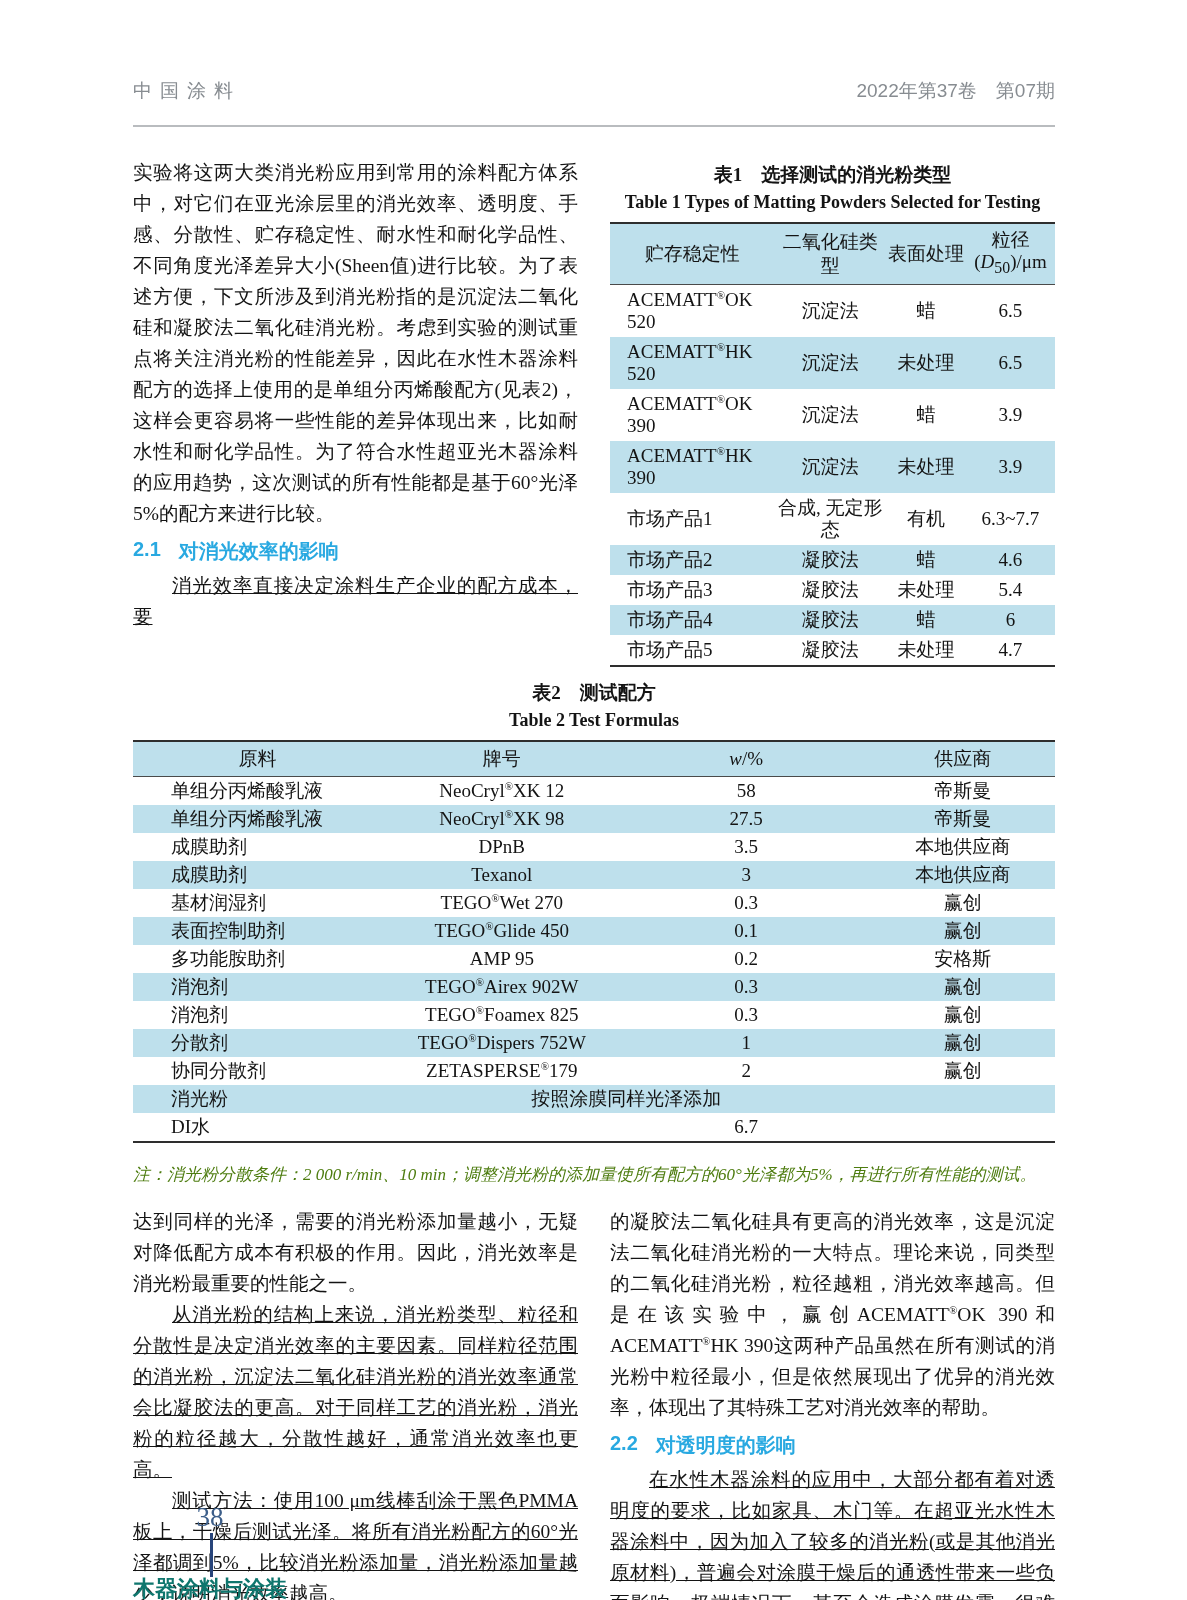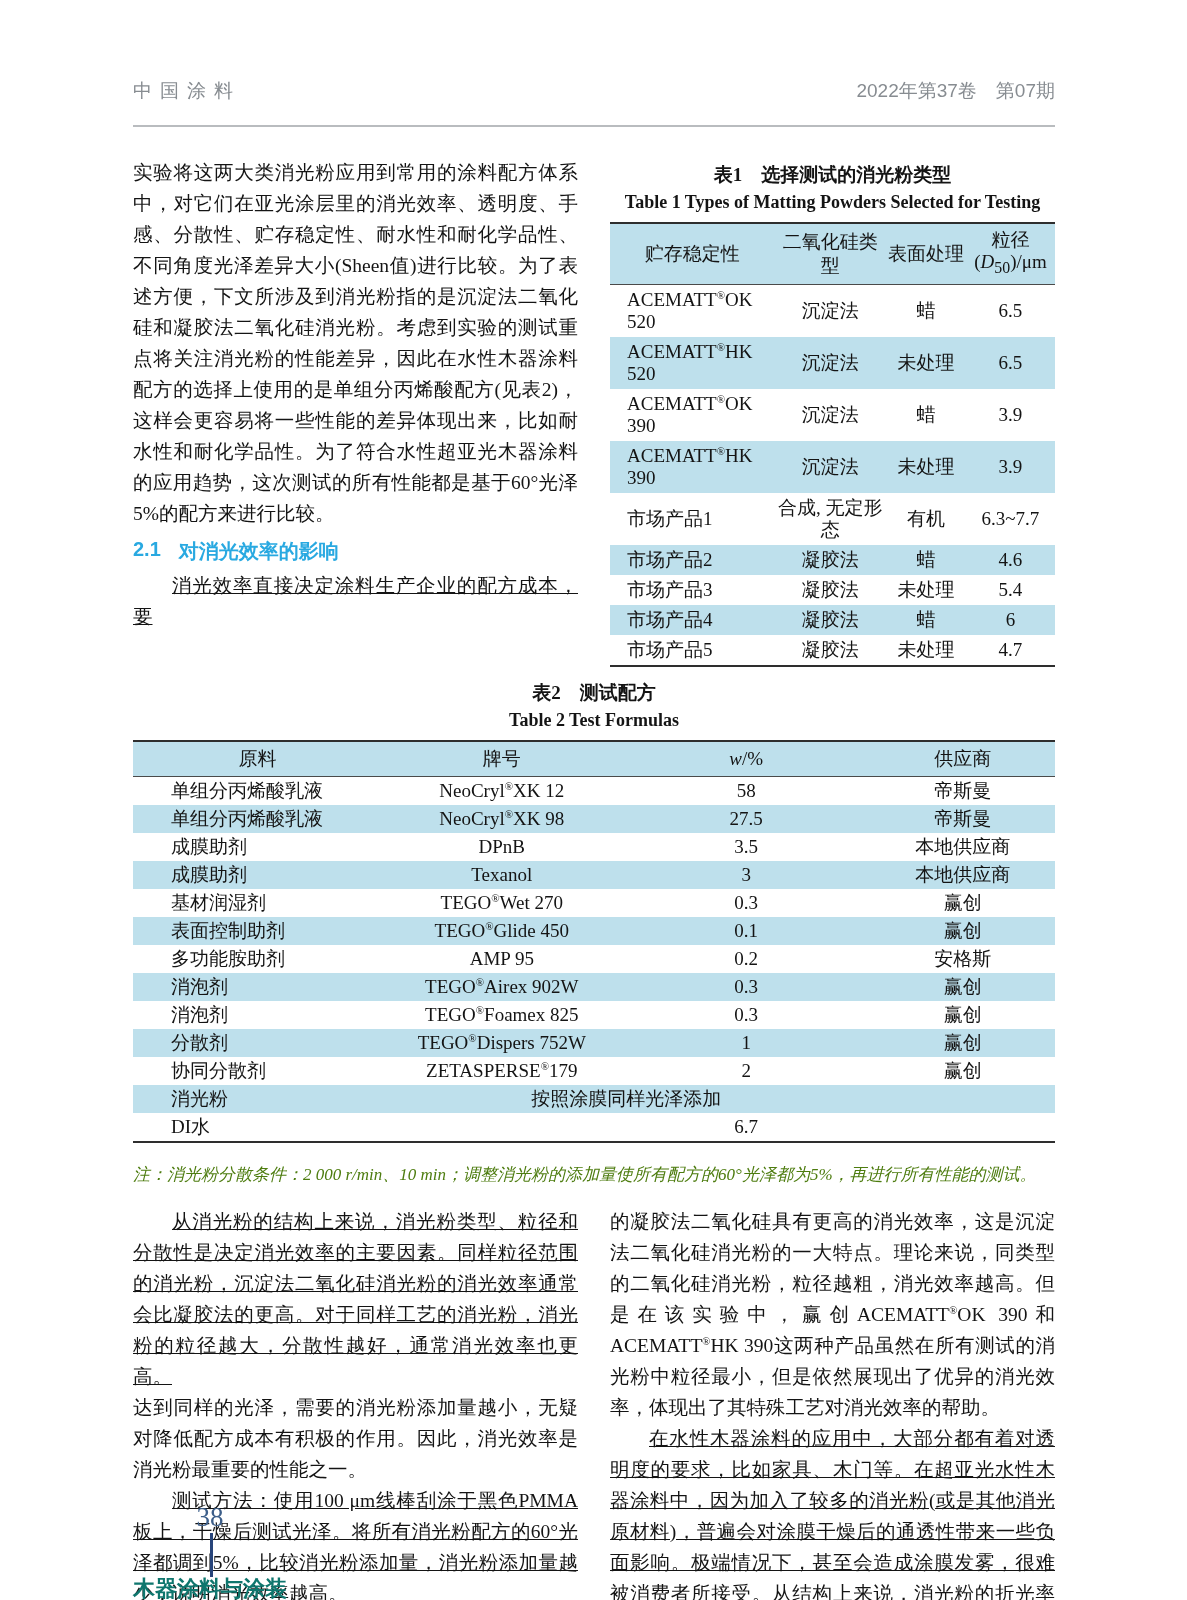--- a/index.html
+++ b/index.html
@@ -255,27 +255,31 @@
           </tr>
         </tbody>
     </table>
     <div class="note">
       <span class="note-indent">注：消光粉分散条件：2 000 r/min、10 min；调整消光粉的添加量使所有配方的60°光泽都为5%，再进行所有性能的测试。</span>
     </div>
   </div>
 
   <div class="two-col bottom-section">
     <div class="col">
+      <p class="body-p">达到同样的光泽，需要的消光粉添加量越小，无疑对降低配方成本有积极的作用。因此，消光效率是消光粉最重要的性能之一。</p>
       <p class="body-p ind">从消光粉的结构上来说，消光粉类型、粒径和分散性是决定消光效率的主要因素。同样粒径范围的消光粉，沉淀法二氧化硅消光粉的消光效率通常会比凝胶法的更高。对于同样工艺的消光粉，消光粉的粒径越大，分散性越好，通常消光效率也更高。</p>
-      <p class="body-p">达到同样的光泽，需要的消光粉添加量越小，无疑对降低配方成本有积极的作用。因此，消光效率是消光粉最重要的性能之一。</p>
       <p class="body-p ind">测试方法：使用100 μm线棒刮涂于黑色PMMA板上，干燥后测试光泽。将所有消光粉配方的60°光泽都调到5%，比较消光粉添加量，消光粉添加量越少，说明消光效率越高。</p>
 
     </div>
     <div class="col">
       <p class="body-p">的凝胶法二氧化硅具有更高的消光效率，这是沉淀法二氧化硅消光粉的一大特点。理论来说，同类型的二氧化硅消光粉，粒径越粗，消光效率越高。但是在该实验中，赢创ACEMATT<sup class="reg">®</sup>OK 390和ACEMATT<sup class="reg">®</sup>HK 390这两种产品虽然在所有测试的消光粉中粒径最小，但是依然展现出了优异的消光效率，体现出了其特殊工艺对消光效率的帮助。</p>
+      <div class="sec-h">
+        <span>2.2</span>
+        <span>对透明度的影响</span>
+      </div>
       <p class="body-p ind">在水性木器涂料的应用中，大部分都有着对透明度的要求，比如家具、木门等。在超亚光水性木器涂料中，因为加入了较多的消光粉(或是其他消光原材料)，普遍会对涂膜干燥后的通透性带来一些负面影响。极端情况下，甚至会造成涂膜发雾，很难被消费者所接受。从结构上来说，消光粉的折光率和水性涂料</p>
     </div>
   </div>
 
   <div class="footer">
     <span class="pageno">38</span>
     <span class="vbar"></span>
     <span>
       <span class="ft-zh blk">木器涂料与涂装</span>
       <span class="ft-en blk">Wood Coatings and Application</span>

